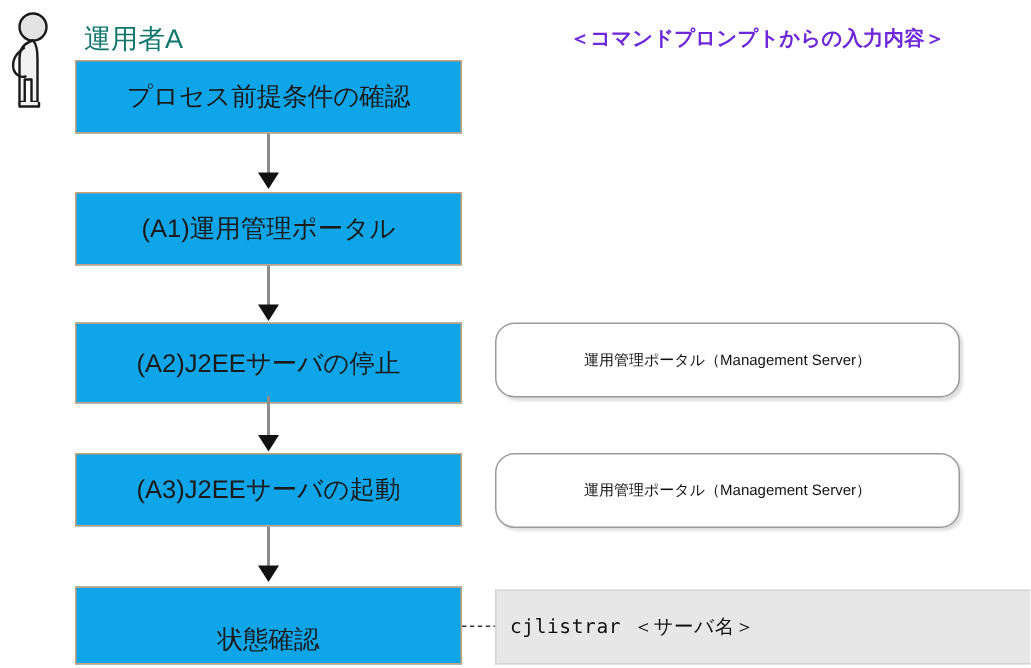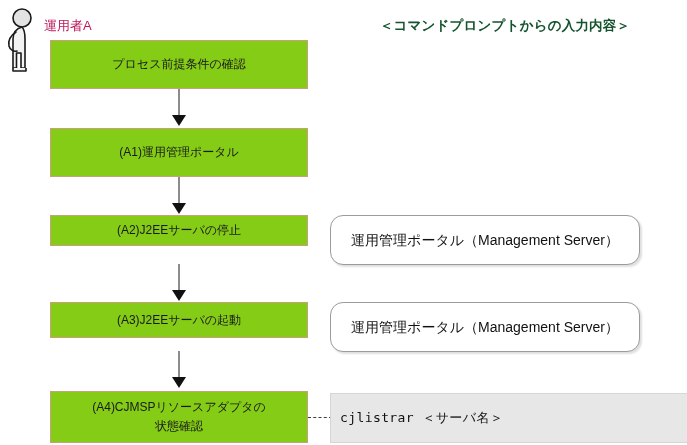--- a/index.html
+++ b/index.html
@@ -24,56 +24,56 @@
   
   .actor-figure {
     position: absolute;
     left: 2px;
     top: 8px;
     width: 40px;
     height: 72px;
   }
   .actor-label {
     position: absolute;
-    left: 44px;
+    left: 56px;
     top: 18px;
-    font-size: 13px;
+    font-size: 18px;
     line-height: 16px;
     white-space: nowrap;
-    color: #be185d;
+    color: #0f766e;
   }
 
   
   .column-header {
     position: absolute;
     left: 340px;
     top: 17px;
     width: 330px;
     text-align: center;
     font-size: 13.5px;
     line-height: 18px;
     font-weight: 600;
     letter-spacing: .2px;
-    color: #14532d;
+    color: #6d28d9;
     white-space: nowrap;
   }
 
   
   .proc-box {
     position: absolute;
     left: 50px;
     width: 258px;
     box-sizing: border-box;
-    background: #84cc16;
+    background: #0ea5e9;
     border: 1px solid #c8a079;
     display: flex;
     align-items: center;
     justify-content: center;
     text-align: center;
-    font-size: 12px;
+    font-size: 17px;
     line-height: 19px;
     color: #1a1a1a;
     padding: 2px 6px;
   }
   .proc-box .proc-text { display: block; width: 100%; }
 
   
   .connector {
     position: absolute;
     left: 178px;
@@ -97,21 +97,21 @@
     width: 310px;
     box-sizing: border-box;
     background: #ffffff;
     border: 1px solid #9b9b9b;
     border-radius: 13px;
     box-shadow: 2px 2px 2px rgba(0,0,0,0.13);
     display: flex;
     align-items: center;
     justify-content: center;
     text-align: center;
-    font-size: 14px;
+    font-size: 10px;
     line-height: 19px;
     color: #111111;
     padding: 4px 8px;
   }
   .callout .callout-text { display: block; width: 100%; }
 
   
   .cmd-box {
     position: absolute;
     left: 330px;
@@ -166,37 +166,37 @@
   <div class="connector" style="top:89px;height:28px;"></div>
   <div class="arrowhead" style="top:115px;"></div>
 
   <div class="proc-box" style="top:128px;height:49px;">
     <span class="proc-text">(A1)運用管理ポータル</span>
   </div>
 
   <div class="connector" style="top:177px;height:28px;"></div>
   <div class="arrowhead" style="top:203px;"></div>
 
-  <div class="proc-box" style="top:215px;height:31px;">
+  <div class="proc-box" style="top:215px;height:54px;">
     <span class="proc-text">(A2)J2EEサーバの停止</span>
   </div>
 
   <div class="connector" style="top:264px;height:28px;"></div>
   <div class="arrowhead" style="top:290px;"></div>
 
-  <div class="proc-box" style="top:302px;height:36px;">
+  <div class="proc-box" style="top:302px;height:49px;">
     <span class="proc-text">(A3)J2EEサーバの起動</span>
   </div>
 
   <div class="connector" style="top:351px;height:28px;"></div>
   <div class="arrowhead" style="top:377px;"></div>
 
   <div class="proc-box" style="top:391px;height:52px;">
     <span class="proc-text">
-      <span>(A4)CJMSPリソースアダプタの</span><br>
+      <br>
       <span>状態確認</span>
     </span>
   </div>
 
   <div class="callout" style="top:215px;height:50px;">
     <span class="callout-text">
       <span>運用管理ポータル（Management Server）</span><br>
     </span>
   </div>
 

